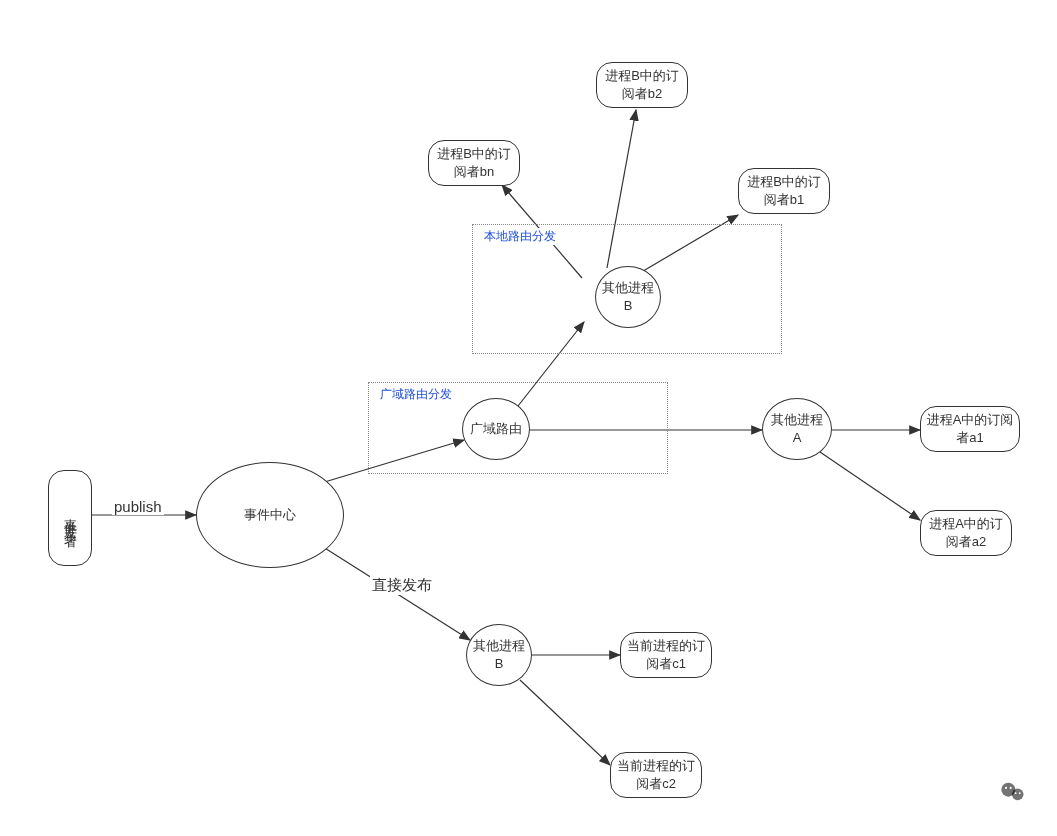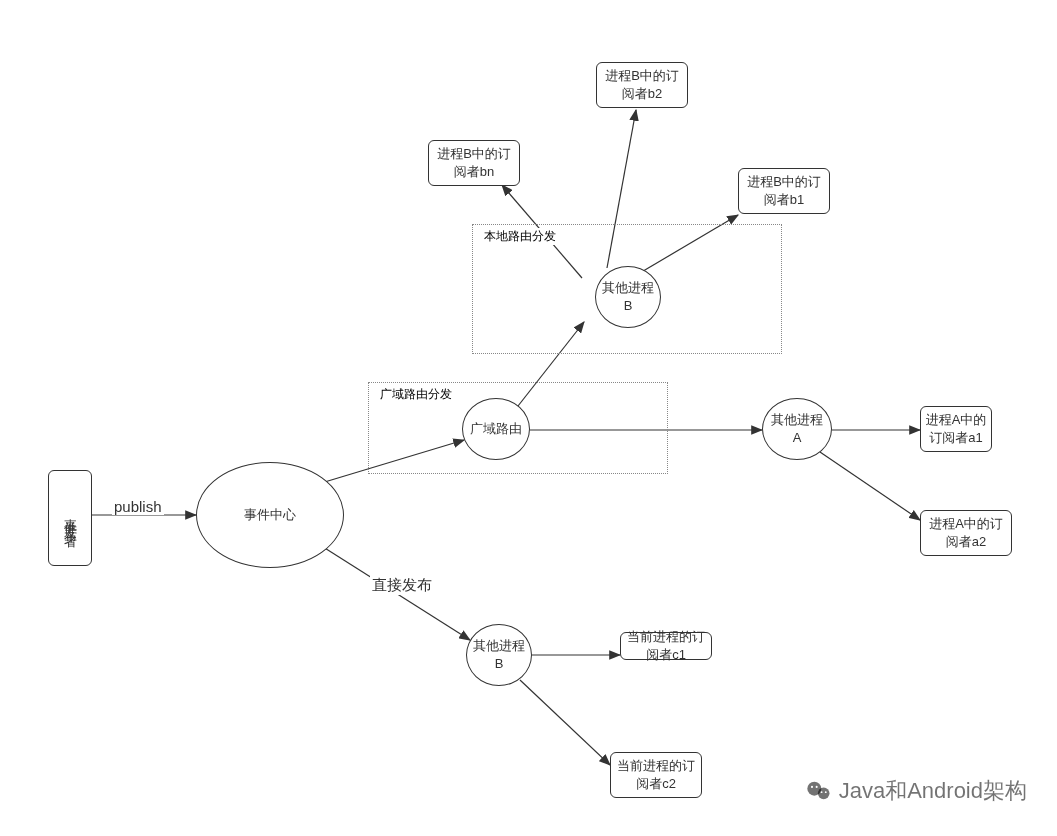--- a/index.html
+++ b/index.html
@@ -18,32 +18,32 @@
     position: absolute;
     background: #fff;
     border: 1px solid #333;
     display: flex;
     align-items: center;
     justify-content: center;
     text-align: center;
     line-height: 1.4;
     padding: 4px;
   }
-  .rect { border-radius: 6px; }
+  .rect { border-radius: 16px; }
   .circle { border-radius: 50%; }
   .ellipse { border-radius: 50%; }
   .dotted-box {
     position: absolute;
     border: 1px dotted #888;
     background: transparent;
   }
   .dotted-label {
     position: absolute;
     font-size: 12px;
-    color: #000000;
+    color: #1d4ed8;
     background: #fff;
     padding: 0 2px;
   }
   .edge-label {
     position: absolute;
     font-size: 15px;
     color: #333;
     background: #fff;
     padding: 0 2px;
   }
@@ -145,29 +145,29 @@
 </div>
 
 <div class="node rect" style="left:596px; top:62px; width:92px; height:46px;">
   <span>进程B中的订阅者b2</span>
 </div>
 
 <div class="node rect" style="left:738px; top:168px; width:92px; height:46px;">
   <span>进程B中的订阅者b1</span>
 </div>
 
-<div class="node rect" style="left:920px; top:406px; width:72px; height:46px;">
+<div class="node rect" style="left:920px; top:406px; width:100px; height:46px;">
   <span>进程A中的订阅者a1</span>
 </div>
 
 <div class="node rect" style="left:920px; top:510px; width:92px; height:46px;">
   <span>进程A中的订阅者a2</span>
 </div>
 
-<div class="node rect" style="left:620px; top:632px; width:92px; height:28px;">
+<div class="node rect" style="left:620px; top:632px; width:92px; height:46px;">
   <span>当前进程的订阅者c1</span>
 </div>
 
 <div class="node rect" style="left:610px; top:752px; width:92px; height:46px;">
   <span>当前进程的订阅者c2</span>
 </div>
 
 <div class="edge-label" style="left:112px; top:498px;">publish</div>
 
 <div class="edge-label" style="left:370px; top:576px;">直接发布</div>
@@ -176,14 +176,13 @@
   <span class="wechat-icon">
     <svg viewBox="0 0 24 24" width="28" height="28">
       <circle cx="8" cy="10" r="6" fill="rgba(0,0,0,0.55)"></circle>
       <circle cx="16" cy="14" r="5" fill="rgba(0,0,0,0.55)"></circle>
       <circle cx="6" cy="8.5" r="0.9" fill="#fff"></circle>
       <circle cx="10" cy="8.5" r="0.9" fill="#fff"></circle>
       <circle cx="14.2" cy="13" r="0.8" fill="#fff"></circle>
       <circle cx="17.8" cy="13" r="0.8" fill="#fff"></circle>
     </svg>
   </span>
-  <span>Java和Android架构</span>
 </div>
 
 </body></html>

